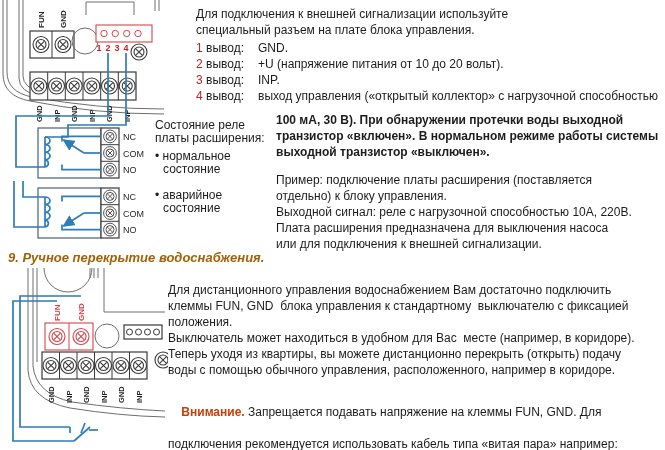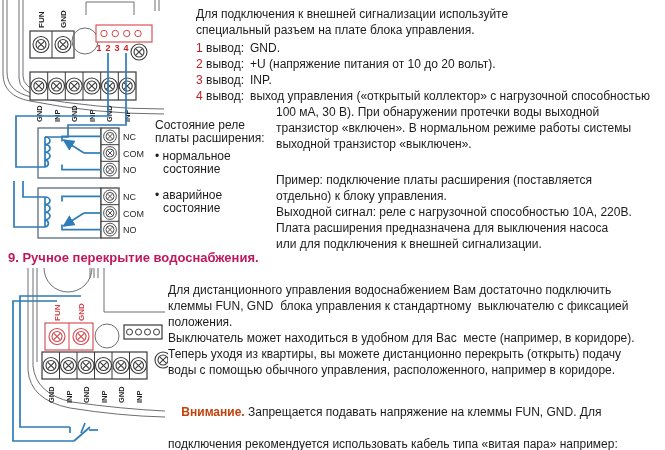--- a/index.html
+++ b/index.html
@@ -4,27 +4,27 @@
 <style>
   html,body{margin:0;padding:0;}
   body{
     width:665px;height:450px;position:relative;background:#ffffff;
     font-family:"Liberation Sans",sans-serif;color:#1c1c1c;overflow:hidden;
   }
   .abs{position:absolute;}
   .line{white-space:pre;font-size:12px;line-height:16px;}
   .pin-row{display:flex;white-space:pre;font-size:12px;line-height:16px;}
   .pin-num{width:10px;color:#c32026;}
-  .pin-word{width:44px;}
+  .pin-word{width:52px;}
   .small{font-size:10px;line-height:13px;}
   .small .line{font-size:12px;line-height:13px;}
   .ind{padding-left:8px;}
   .red{color:#c2410c;}
   .bold{font-weight:bold;}
-  h1.heading{font-size:13px;line-height:15px;font-weight:bold;margin:0;color:#be185d;}
+  h1.heading{font-size:13px;line-height:15px;font-weight:bold;margin:0;color:#a16207;font-style:italic;}
   svg text{font-family:"Liberation Sans",sans-serif;}
   .bline{stroke:#6d6e71;fill:none;stroke-width:1;}
   .tblock{stroke:#3a3a3c;fill:#ffffff;stroke-width:1.2;}
   .tdiv{stroke:#3a3a3c;stroke-width:1;}
   .screw{stroke:#3a3a3c;fill:none;stroke-width:1.1;}
   .screw-red{stroke:#d5444a;fill:none;stroke-width:1.1;}
   .redline{stroke:#d5444a;fill:#ffffff;stroke-width:1.1;}
   .redhole{stroke:#d5444a;fill:none;stroke-width:1;}
   .hole{stroke:#3a3a3c;fill:none;stroke-width:1;}
   .wire{stroke:#2e7cb8;fill:none;stroke-width:1.7;}
@@ -234,21 +234,21 @@
     <span class="pin-word">вывод:</span>
     <span>INP.</span>
   </div>
   <div class="pin-row">
     <span class="pin-num">4</span>
     <span class="pin-word">вывод:</span>
     <span>выход управления («открытый коллектор» с нагрузочной способностью</span>
   </div>
 </div>
 
-<div class="abs" style="left:276px;top:104px;">
+<div class="abs" style="left:276px;top:112px;font-weight:bold;">
   <div class="line">100 мА, 30 В). При обнаружении протечки воды выходной</div>
   <div class="line">транзистор «включен». В нормальном режиме работы системы</div>
   <div class="line">выходной транзистор «выключен».</div>
 </div>
 
 <div class="abs" style="left:276px;top:172px;">
   <div class="line">Пример: подключение платы расширения (поставляется</div>
   <div class="line">отдельно) к блоку управления.</div>
   <div class="line">Выходной сигнал: реле с нагрузочной способностью 10А, 220В.</div>
   <div class="line">Плата расширения предназначена для выключения насоса</div>

